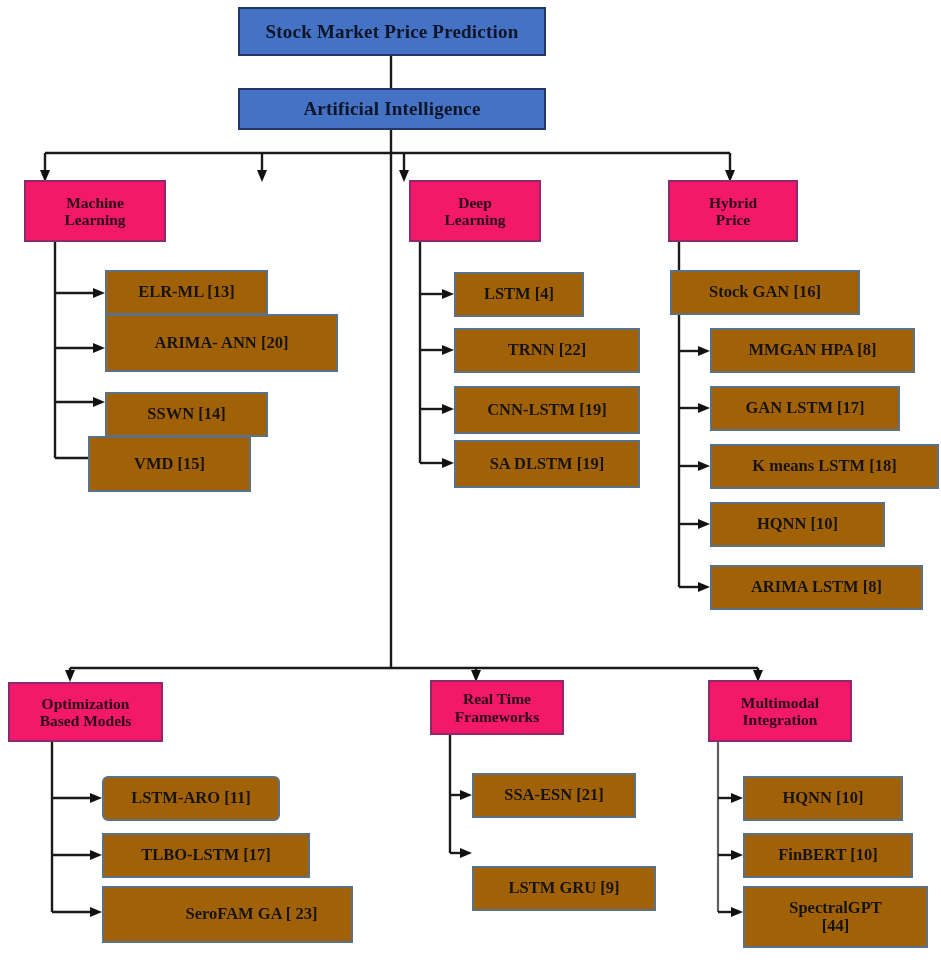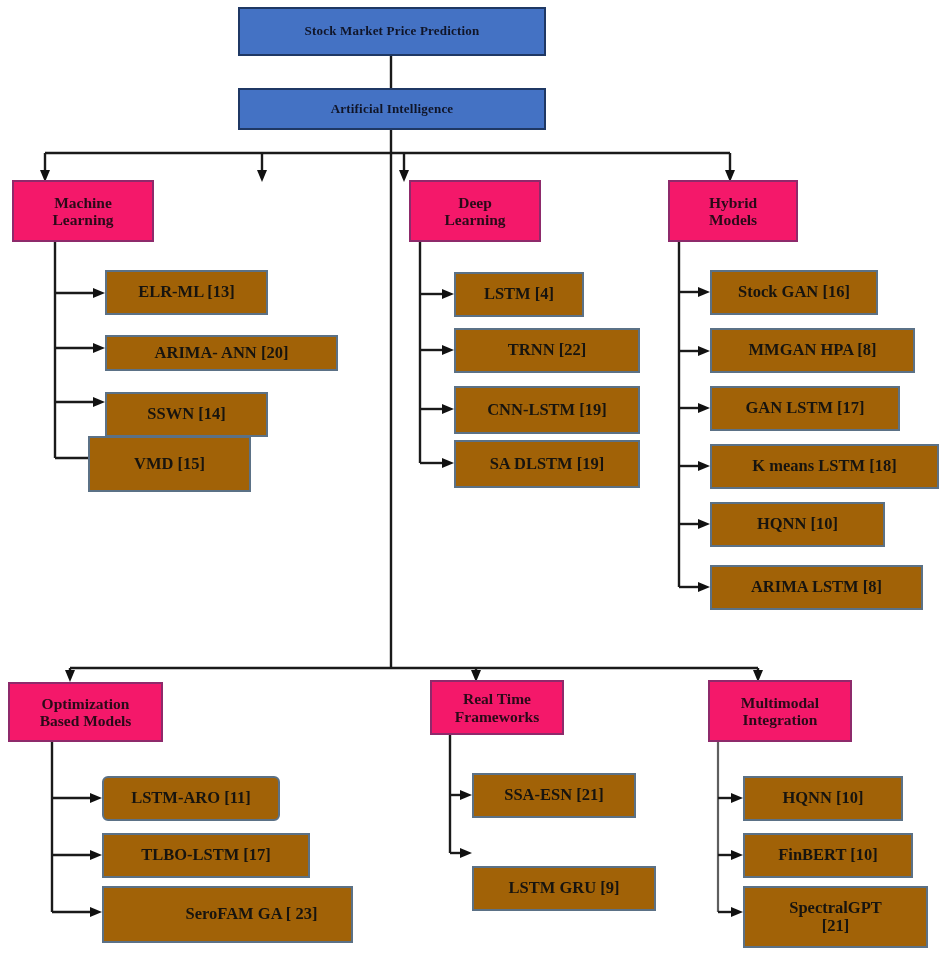--- a/index.html
+++ b/index.html
@@ -11,21 +11,21 @@
   #canvas{position:absolute;left:0;top:0;width:941px;height:967px;}
   .box{
     position:absolute;box-sizing:border-box;
     display:flex;align-items:center;justify-content:center;
     text-align:center;line-height:1.12;
     font-weight:700;color:#14110f;
     white-space:pre-line;
   }
   .root{
     background:#4472C4;border:2px solid #1f3864;
-    font-size:13px;letter-spacing:.2px;color:#101528;
+    font-size:19px;letter-spacing:.2px;color:#101528;
   }
   .cat{
     background:#F4186A;border:2px solid #8e2a6b;
     font-size:15.5px;color:#2a0a18;
   }
   .leaf{
     background:#a16207;border:2px solid #5b7186;
     font-size:16.5px;color:#17140f;
   }
   svg{position:absolute;left:0;top:0;pointer-events:none;}
@@ -119,37 +119,37 @@
     <line x1="718" y1="855" x2="733" y2="855"></line>
     <polygon class="arrow" points="743,855 731,850 731,860"></polygon>
     <line x1="718" y1="912" x2="733" y2="912"></line>
     <polygon class="arrow" points="743,912 731,907 731,917"></polygon>
   </svg>
 
   <div class="box root" style="left:238px;top:7px;width:308px;height:49px;">Stock Market Price Prediction</div>
 
   <div class="box root" style="left:238px;top:88px;width:308px;height:42px;">Artificial Intelligence</div>
 
-  <div class="box cat" style="left:12px;top:180px;width:142px;height:62px;">Machine
+  <div class="box cat" style="left:24px;top:180px;width:142px;height:62px;">Machine
 Learning</div>
   <div class="box leaf" style="left:105px;top:270px;width:163px;height:45px;">ELR-ML [13]</div>
-  <div class="box leaf" style="left:105px;top:335px;width:233px;height:36px;">ARIMA- ANN [20]</div>
+  <div class="box leaf" style="left:105px;top:314px;width:233px;height:58px;">ARIMA- ANN [20]</div>
   <div class="box leaf" style="left:105px;top:380px;width:163px;height:45px;margin-top:12px;">SSWN [14]</div>
   <div class="box leaf" style="left:88px;top:436px;width:163px;height:56px;">VMD [15]</div>
 
   <div class="box cat" style="left:409px;top:180px;width:132px;height:62px;">Deep
 Learning</div>
   <div class="box leaf" style="left:454px;top:272px;width:130px;height:45px;">LSTM [4]</div>
   <div class="box leaf" style="left:454px;top:328px;width:186px;height:45px;">TRNN [22]</div>
   <div class="box leaf" style="left:454px;top:386px;width:186px;height:48px;">CNN-LSTM [19]</div>
   <div class="box leaf" style="left:454px;top:440px;width:186px;height:48px;">SA DLSTM [19]</div>
 
   <div class="box cat" style="left:668px;top:180px;width:130px;height:62px;">Hybrid
-Models</div>
-  <div class="box leaf" style="left:710px;top:270px;width:168px;height:45px;font-family:Liberation Serif, serif;">Stock GAN [16]</div>
+Price</div>
+  <div class="box leaf" style="left:670px;top:270px;width:190px;height:45px;font-family:Liberation Serif, serif;">Stock GAN [16]</div>
   <div class="box leaf" style="left:710px;top:328px;width:205px;height:45px;">MMGAN HPA [8]</div>
   <div class="box leaf" style="left:710px;top:386px;width:190px;height:45px;">GAN LSTM [17]</div>
   <div class="box leaf" style="left:710px;top:444px;width:229px;height:45px;">K means LSTM [18]</div>
   <div class="box leaf" style="left:710px;top:502px;width:175px;height:45px;">HQNN [10]</div>
   <div class="box leaf" style="left:710px;top:565px;width:213px;height:45px;">ARIMA LSTM [8]</div>
 
   <div class="box cat" style="left:8px;top:682px;width:155px;height:60px;">Optimization
 Based Models</div>
   <div class="box leaf" style="left:102px;top:776px;width:178px;height:45px;border-radius:6px;">LSTM-ARO [11]</div>
   <div class="box leaf" style="left:102px;top:833px;width:208px;height:45px;">TLBO-LSTM [17]</div>
@@ -158,15 +158,15 @@
   <div class="box cat" style="left:430px;top:680px;width:134px;height:55px;">Real Time
 Frameworks</div>
   <div class="box leaf" style="left:472px;top:773px;width:164px;height:45px;">SSA-ESN [21]</div>
   <div class="box leaf" style="left:472px;top:866px;width:184px;height:45px;">LSTM GRU [9]</div>
 
   <div class="box cat" style="left:708px;top:680px;width:144px;height:62px;">Multimodal
 Integration</div>
   <div class="box leaf" style="left:743px;top:776px;width:160px;height:45px;">HQNN [10]</div>
   <div class="box leaf" style="left:743px;top:833px;width:170px;height:45px;">FinBERT [10]</div>
   <div class="box leaf" style="left:743px;top:886px;width:185px;height:62px;">SpectralGPT
-[21]</div>
+[44]</div>
 
 </div>
 
 </body></html>

